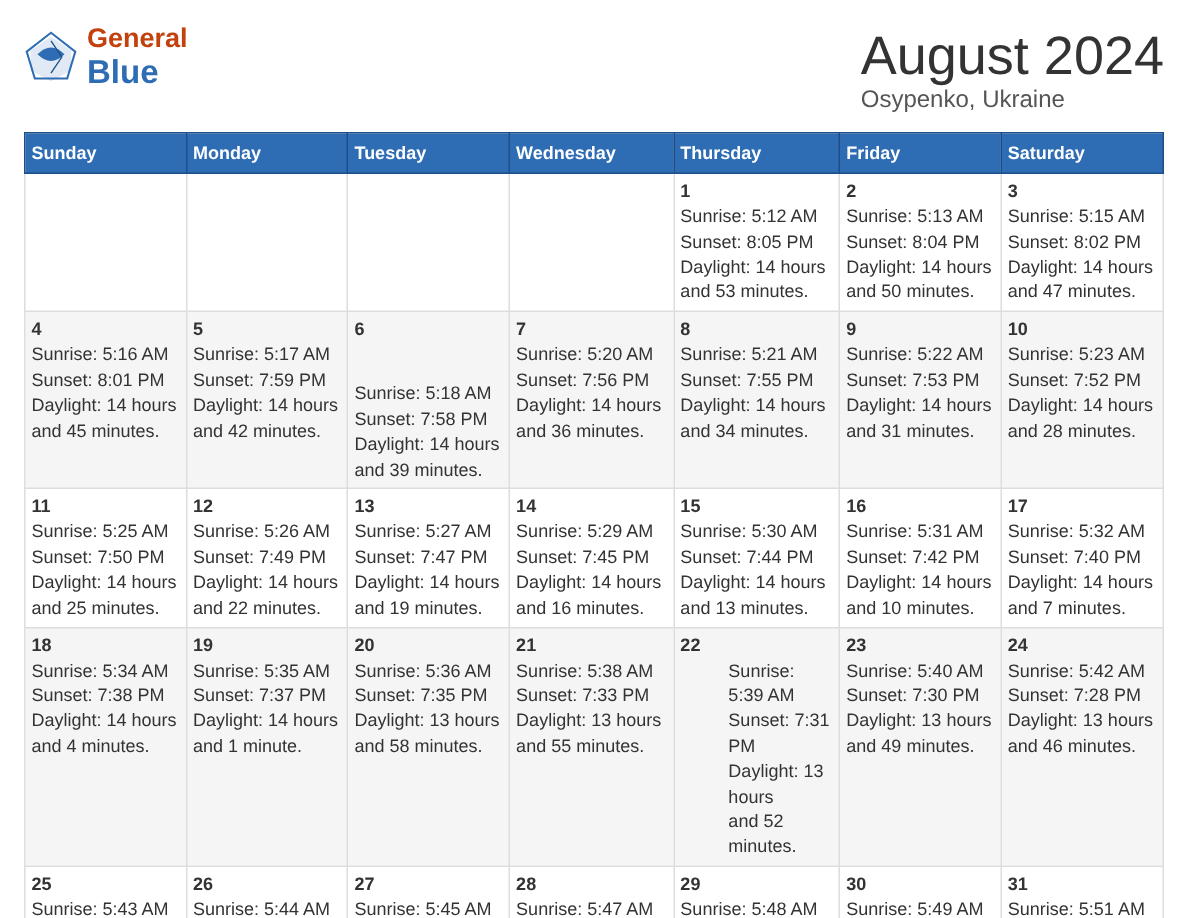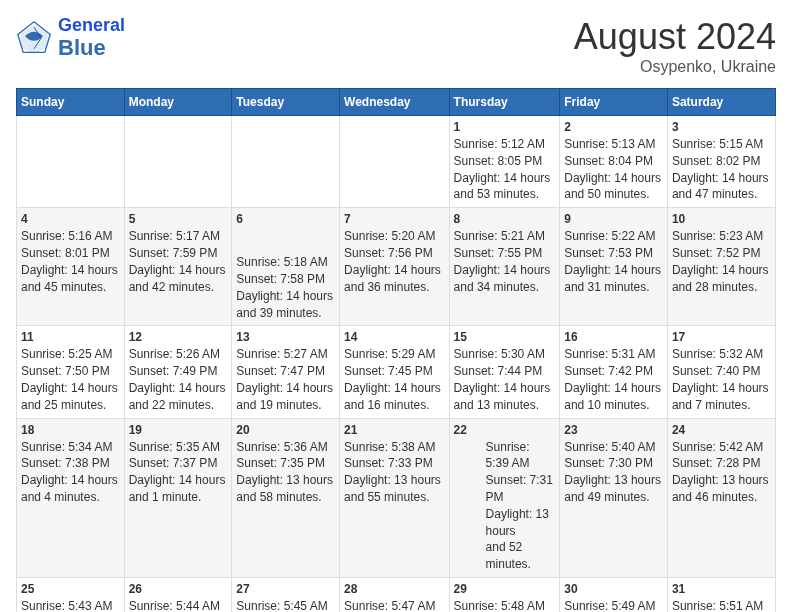--- a/index.html
+++ b/index.html
@@ -22,33 +22,33 @@
       gap: 6px;
     }
     .logo-text {
       display: flex;
       flex-direction: column;
       line-height: 1.1;
     }
     .logo-general {
       font-size: 18px;
       font-weight: bold;
-      color: #1d4ed8;
+      color: #c2410c;
     }
     .logo-blue {
       font-size: 22px;
       font-weight: bold;
       color: #2e6db4;
     }
     .logo-icon {
       width: 36px;
       height: 36px;
     }
     .title-block {
-      text-align: right;
+      text-align: left;
     }
     .month-year {
       font-size: 36px;
       font-weight: normal;
       color: #333;
     }
     .location {
       font-size: 16px;
       color: #555;
     }

